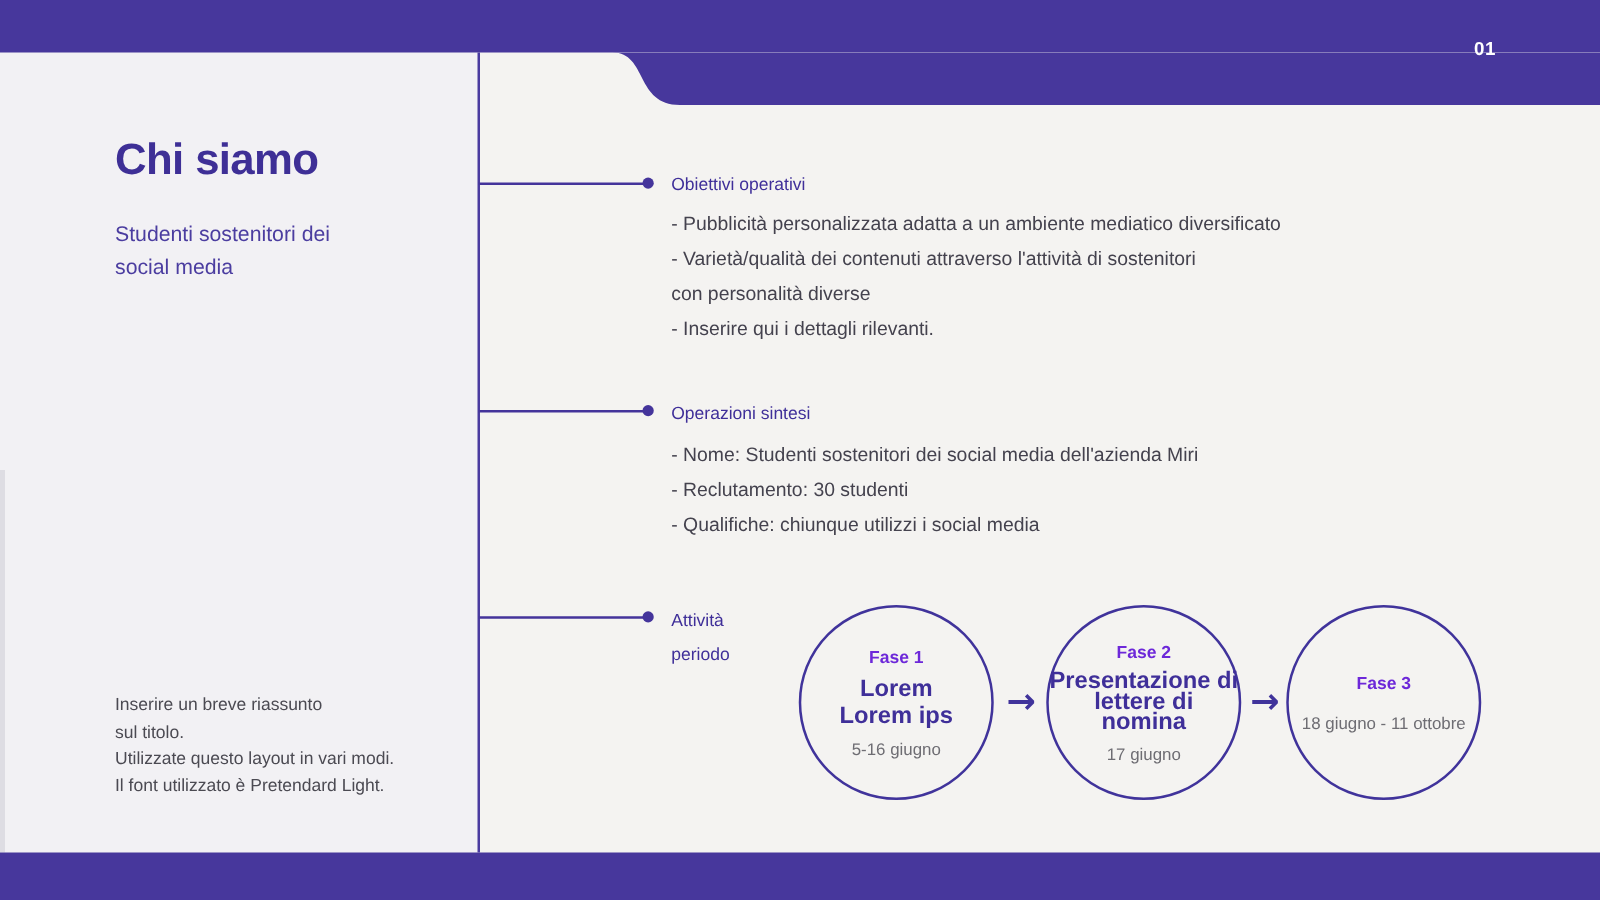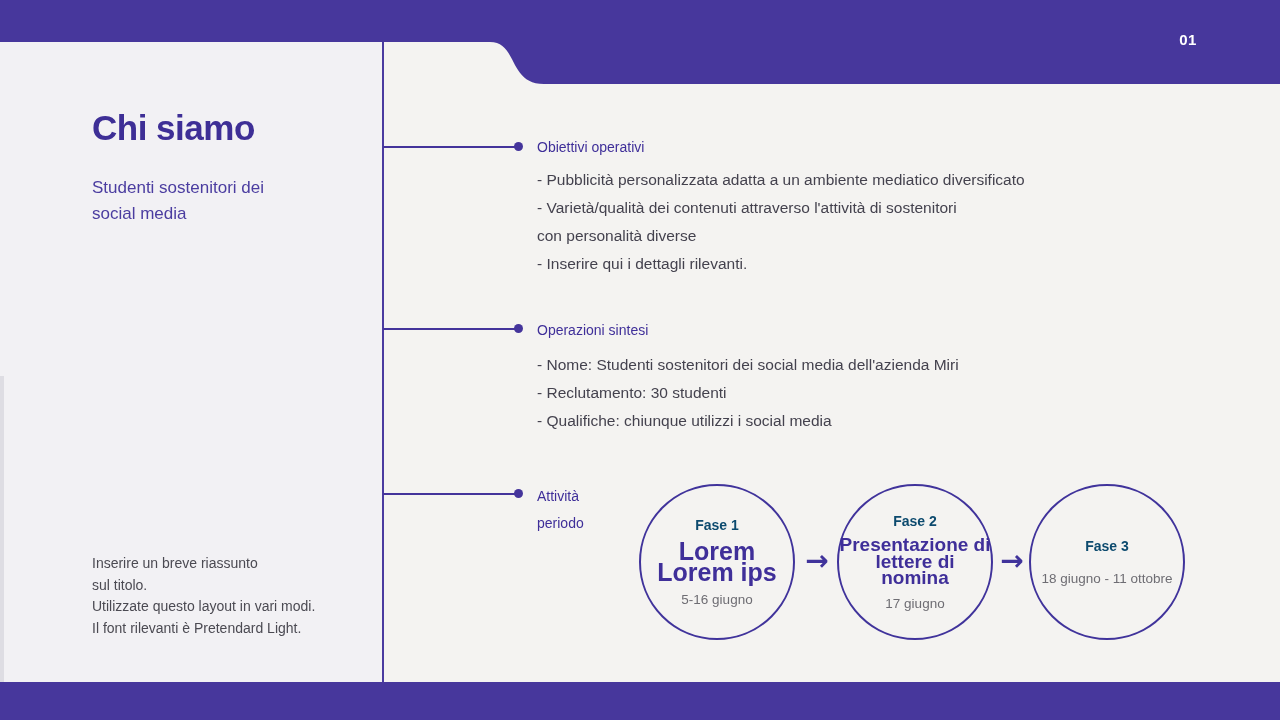--- a/index.html
+++ b/index.html
@@ -99,25 +99,25 @@
     width: 156px; height: 156px;
     border: 2.5px solid #40339B; border-radius: 50%;
     display: flex; flex-direction: column;
     align-items: center; justify-content: center;
     text-align: center; background: transparent;
   }
   .phase-c1 { left: 639px; }
   .phase-c2 { left: 837px; }
   .phase-c3 { left: 1029px; }
   .phase-label {
-    font-size: 14px; font-weight: 700; color: #0c4a6e;
+    font-size: 14px; font-weight: 700; color: #6d28d9;
     margin-bottom: 8px;
   }
   .phase-title {
-    font-size: 25px; line-height: 21px; font-weight: 700;
+    font-size: 19px; line-height: 21px; font-weight: 700;
     color: var(--deep-purple);
   }
   .phase-title.small { font-size: 19px; line-height: 16.5px; }
   .phase-date {
     font-size: 13.5px; color: var(--muted-text);
     margin-top: 9px; white-space: nowrap;
   }
   .phase-arrow {
     position: absolute; top: 544px; width: 34px; text-align: center;
     font-size: 28px; font-weight: 700; color: #40339B;
@@ -143,21 +143,21 @@
 
 <div class="slide-title">Chi siamo</div>
 <div class="slide-subtitle">
   <div>Studenti sostenitori dei</div>
   <div>social media</div>
 </div>
 <div class="footnote">
   <div>Inserire un breve riassunto</div>
   <div>sul titolo.</div>
   <div>Utilizzate questo layout in vari modi.</div>
-  <div>Il font rilevanti è Pretendard Light.</div>
+  <div>Il font utilizzato è Pretendard Light.</div>
 </div>
 
 <div class="connector-line" style="top:146px"></div>
 <div class="connector-dot" style="top:142px"></div>
 <div class="section-heading" style="top:136px">Obiettivi operativi</div>
 <div class="section-body" style="top:166px">
   <div>- Pubblicità personalizzata adatta a un ambiente mediatico diversificato</div>
   <div>- Varietà/qualità dei contenuti attraverso l'attività di sostenitori</div>
   <div>con personalità diverse</div>
   <div>- Inserire qui i dettagli rilevanti.</div>

